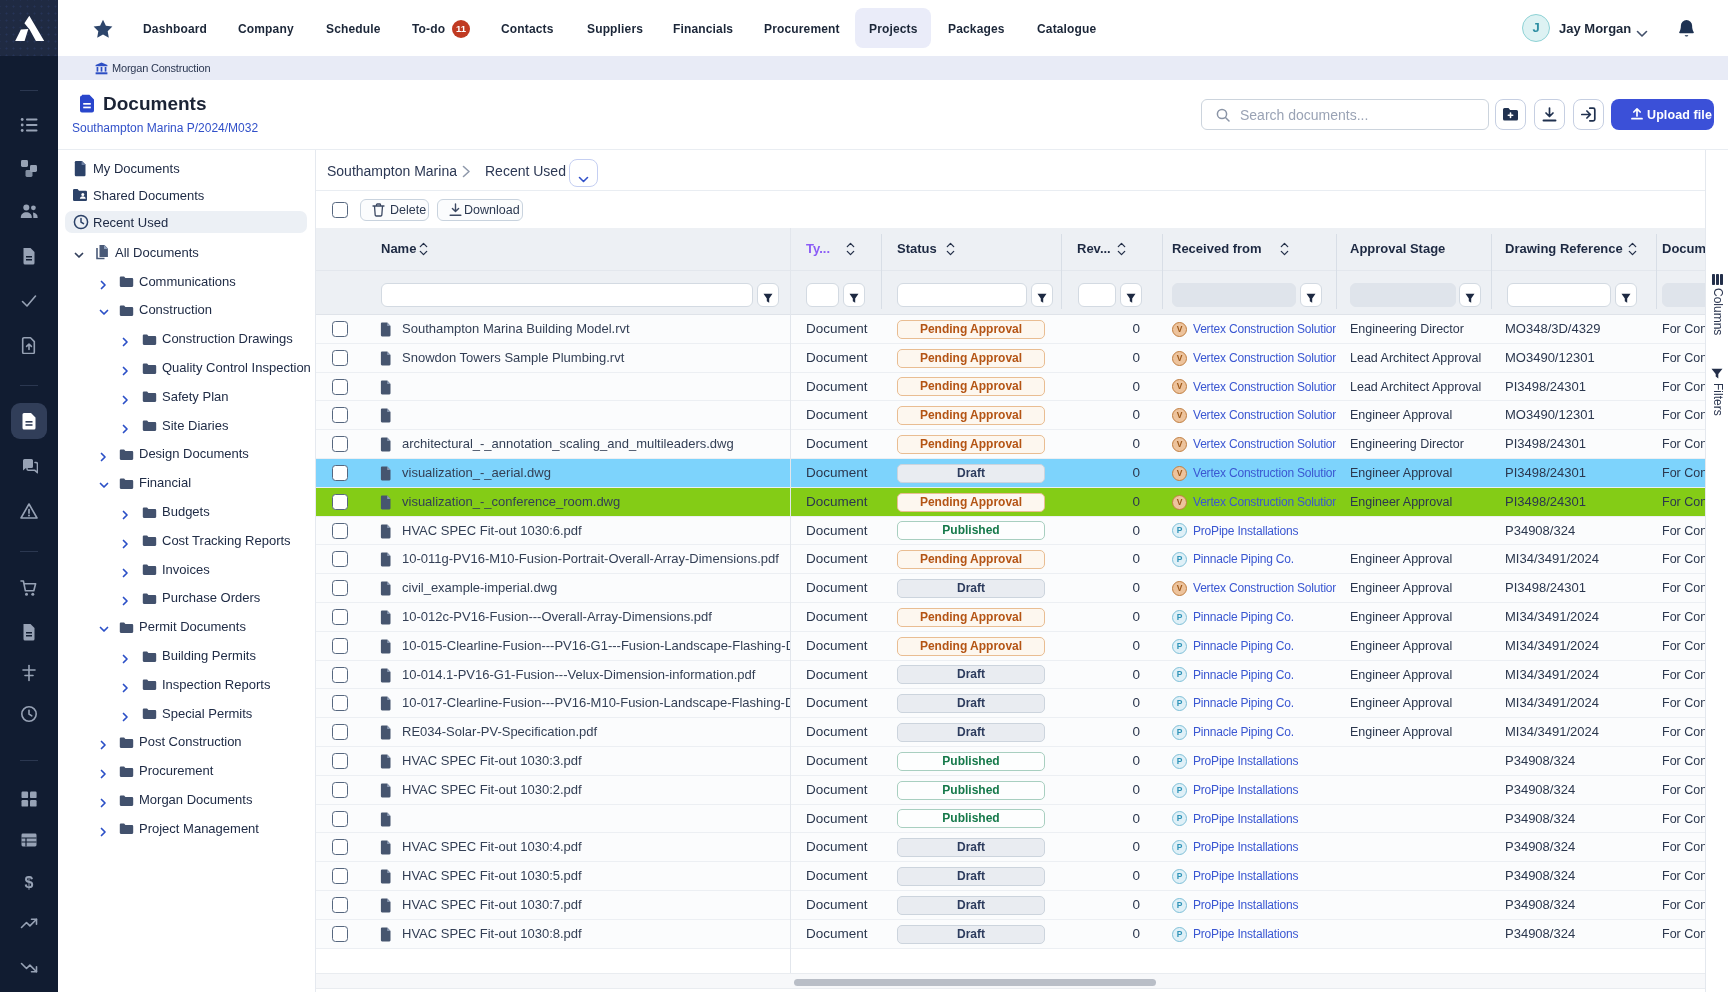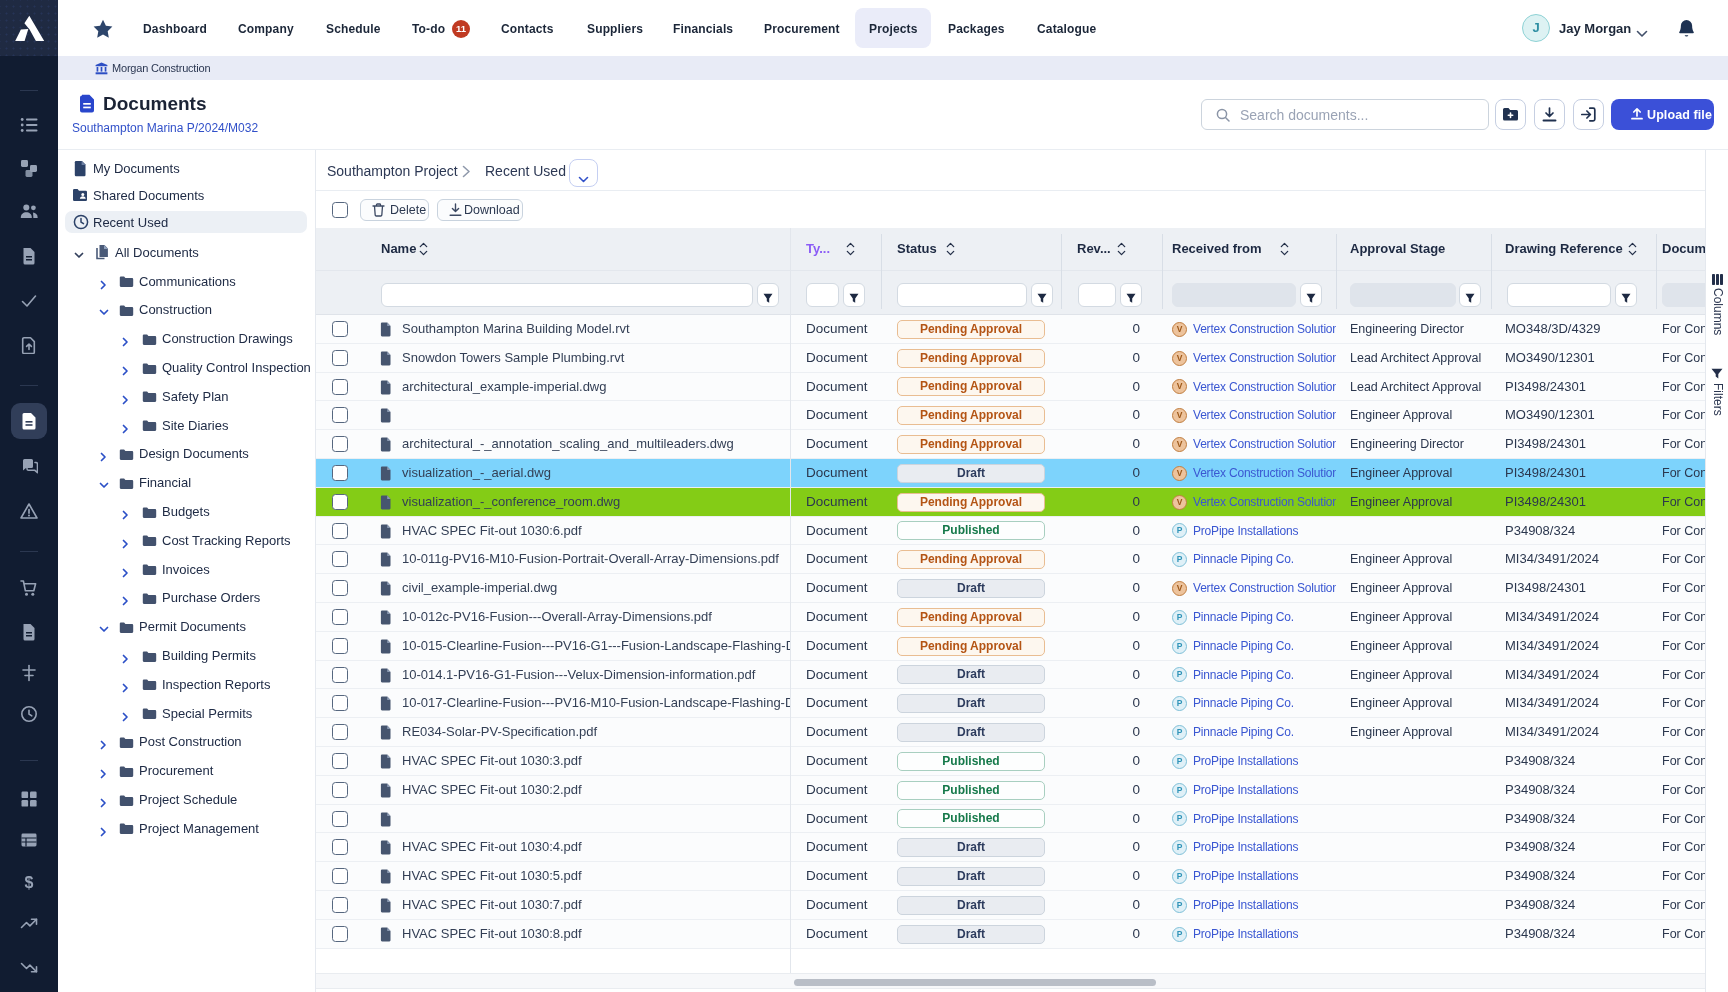--- a/index.html
+++ b/index.html
@@ -240,32 +240,32 @@
 <div style="position:absolute;left:61px;top:613.7px;width:15px;height:13px"><svg width="15" height="13" viewBox="0 0 15 13" style="">
         <path d="M.8 2.6A1.1 1.1 0 0 1 1.9 1.5h3.2l1.3 1.6h6.7a1.1 1.1 0 0 1 1.1 1.1v6.6a1.1 1.1 0 0 1-1.1 1.1H1.9A1.1 1.1 0 0 1 .8 10.8z" fill="#42516d"></path>
       </svg></div>
 <div style="position:absolute;left:81px;top:620.2px;transform:translateY(-50%);font-size:13px;color:#202c46;white-space:nowrap">Procurement</div>
 <div style="position:absolute;left:41px;top:644.0px;width:10px;height:10px"><svg width="10" height="10" viewBox="0 0 10 10">
         <path d="M2.5 1.5L6 5l-3.5 3.5" stroke="#2b50c7" stroke-width="1.7" fill="none" stroke-linecap="round" stroke-linejoin="round"></path>
       </svg></div>
 <div style="position:absolute;left:61px;top:642.5px;width:15px;height:13px"><svg width="15" height="13" viewBox="0 0 15 13" style="">
         <path d="M.8 2.6A1.1 1.1 0 0 1 1.9 1.5h3.2l1.3 1.6h6.7a1.1 1.1 0 0 1 1.1 1.1v6.6a1.1 1.1 0 0 1-1.1 1.1H1.9A1.1 1.1 0 0 1 .8 10.8z" fill="#42516d"></path>
       </svg></div>
-<div style="position:absolute;left:81px;top:649.0px;transform:translateY(-50%);font-size:13px;color:#202c46;white-space:nowrap">Project Schedule</div>
+<div style="position:absolute;left:81px;top:649.0px;transform:translateY(-50%);font-size:13px;color:#202c46;white-space:nowrap">Morgan Documents</div>
 <div style="position:absolute;left:41px;top:672.8px;width:10px;height:10px"><svg width="10" height="10" viewBox="0 0 10 10">
         <path d="M2.5 1.5L6 5l-3.5 3.5" stroke="#2b50c7" stroke-width="1.7" fill="none" stroke-linecap="round" stroke-linejoin="round"></path>
       </svg></div>
 <div style="position:absolute;left:61px;top:671.3px;width:15px;height:13px"><svg width="15" height="13" viewBox="0 0 15 13" style="">
         <path d="M.8 2.6A1.1 1.1 0 0 1 1.9 1.5h3.2l1.3 1.6h6.7a1.1 1.1 0 0 1 1.1 1.1v6.6a1.1 1.1 0 0 1-1.1 1.1H1.9A1.1 1.1 0 0 1 .8 10.8z" fill="#42516d"></path>
       </svg></div>
 <div style="position:absolute;left:81px;top:677.8px;transform:translateY(-50%);font-size:13px;color:#202c46;white-space:nowrap">Project Management</div>
   </div>
 <div class="main">
     <div style="position:absolute;left:0;top:0;width:100%;height:40px;border-bottom:1px solid #e9edf2;background:#fff"></div>
-<div style="position:absolute;left:11px;top:13px;font-size:14px;color:#2c3854">Southampton Project</div>
+<div style="position:absolute;left:11px;top:13px;font-size:14px;color:#2c3854">Southampton Marina</div>
 <div style="position:absolute;left:146px;top:14px"><svg width="9" height="13" viewBox="0 0 9 13">
         <path d="M1.5 1.5L7 6.5 1.5 11.5" stroke="#8f99ab" stroke-width="1.6" fill="none" stroke-linecap="round" stroke-linejoin="round"></path>
       </svg></div>
 <div style="position:absolute;left:169px;top:13px;font-size:14px;color:#2c3854">Recent Used</div>
 <div style="position:absolute;left:253px;top:9px;width:29px;height:28px;border:1px solid #c5cff2;border-radius:8px;box-sizing:border-box;background:#fff"></div>
 <div style="position:absolute;left:262px;top:20px"><svg width="11" height="8" viewBox="0 0 11 8">
         <path d="M1.5 1.5L5.5 5.5 9.5 1.5" stroke="#3150c9" stroke-width="1.6" fill="none" stroke-linecap="round" stroke-linejoin="round"></path>
       </svg></div>
 <div style="position:absolute;left:16px;top:52px;width:16px;height:16px;border:1.8px solid #56677f;border-radius:3.5px;box-sizing:border-box;background:#fff"></div>
 <div style="position:absolute;left:44px;top:49px;width:69px;height:22px;border:1px solid #c9d3de;border-radius:6px;background:#fbfcfd;box-sizing:border-box"></div>
@@ -386,21 +386,20 @@
       <div style="position:absolute;left:1034px;top:0;line-height:28.8px;font-size:12.5px;color:#2b374e;white-space:nowrap">Lead Architect Approval</div>
       <div style="position:absolute;left:1189px;top:0;line-height:28.8px;font-size:13px;color:#2b374e;white-space:nowrap">MO3490/12301</div>
       <div style="position:absolute;left:1346px;top:0;width:43px;overflow:hidden;line-height:28.8px;font-size:12.5px;color:#2b374e;white-space:nowrap">For Construction</div>
     </div>
     <div style="position:absolute;left:0;top:222.6px;width:100%;height:28.8px;background:#fbfcfd;border-bottom:1px solid #eceff3;box-sizing:border-box">
       <div style="position:absolute;left:16px;top:6px;width:16px;height:16px;border:1.8px solid #56677f;border-radius:3.5px;box-sizing:border-box;background:#fff"></div>
       <div style="position:absolute;left:64px;top:7px;width:12px;height:15px"><svg width="12" height="15" viewBox="0 0 12 15" style="">
           <path d="M2 .5h5.2L10.5 4v9.3a1.1 1.1 0 0 1-1.1 1.1H2A1.1 1.1 0 0 1 .9 13.3V1.6A1.1 1.1 0 0 1 2 .5z" fill="#46556f"></path>
           <path d="M7.2.5V4h3.3" fill="#8b9ab2"></path>
         </svg></div>
-      <div style="position:absolute;left:86px;top:0;width:388px;height:100%;overflow:hidden;line-height:28.8px;font-size:13px;color:#333f55;white-space:nowrap">architectural_example-imperial.dwg</div>
       <div style="position:absolute;left:490px;top:0;line-height:28.8px;font-size:13.5px;color:#2b374e">Document</div>
       <div style="position:absolute;left:581px;top:4.9px;width:148px;height:19px;border:1px solid #e9bd92;background:#fdf7ef;border-radius:5px;box-sizing:border-box;text-align:center;line-height:17px;font-size:12px;font-weight:bold;color:#b45414">Pending Approval</div>
       <div style="position:absolute;left:745px;top:0;width:79px;text-align:right;line-height:28.8px;font-size:13.5px;color:#2b374e">0</div>
       <div style="position:absolute;left:856px;top:6.9px;width:15px;height:15px;border-radius:50%;background:#edc39c;border:1px solid #c07e40;color:#9c5718;box-sizing:border-box;font-size:8.5px;font-weight:bold;text-align:center;line-height:13px">V</div>
       <div style="position:absolute;left:877px;top:0;width:143px;overflow:hidden;line-height:28.8px;font-size:12px;letter-spacing:-.2px;color:#3a57d2;white-space:nowrap">Vertex Construction Solutions</div>
       <div style="position:absolute;left:1034px;top:0;line-height:28.8px;font-size:12.5px;color:#2b374e;white-space:nowrap">Lead Architect Approval</div>
       <div style="position:absolute;left:1189px;top:0;line-height:28.8px;font-size:13px;color:#2b374e;white-space:nowrap">PI3498/24301</div>
       <div style="position:absolute;left:1346px;top:0;width:43px;overflow:hidden;line-height:28.8px;font-size:12.5px;color:#2b374e;white-space:nowrap">For Construction</div>
     </div>
     <div style="position:absolute;left:0;top:251.4px;width:100%;height:28.8px;background:#fbfcfd;border-bottom:1px solid #eceff3;box-sizing:border-box">

